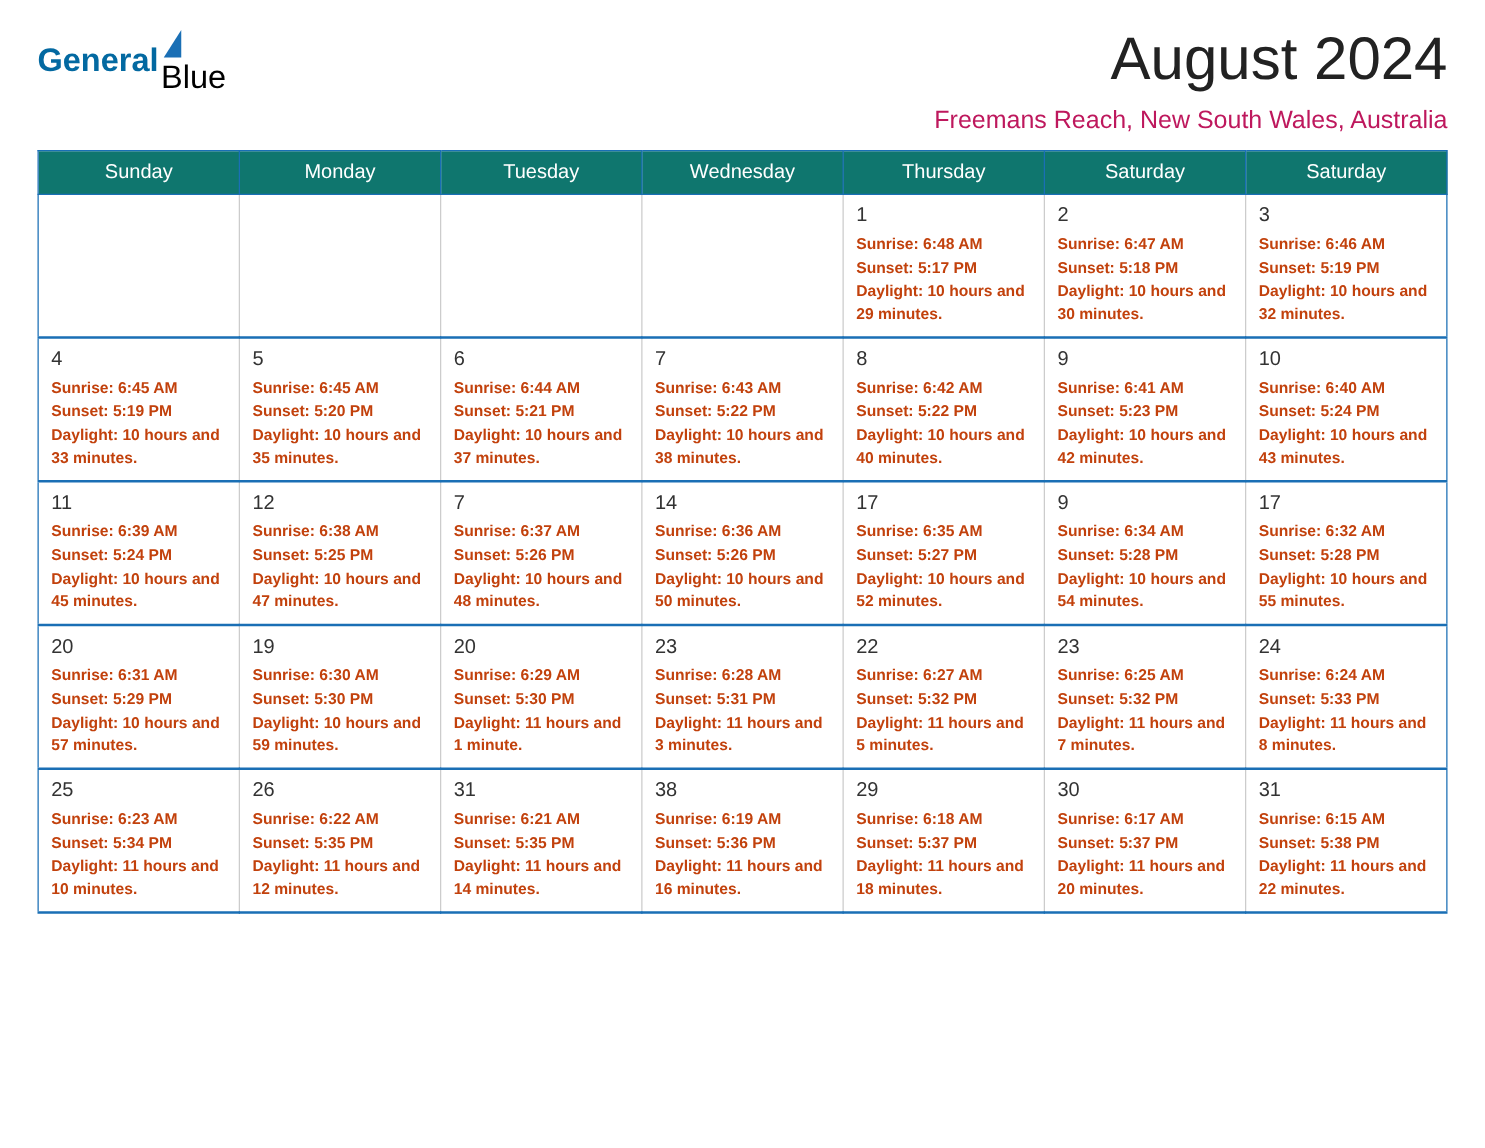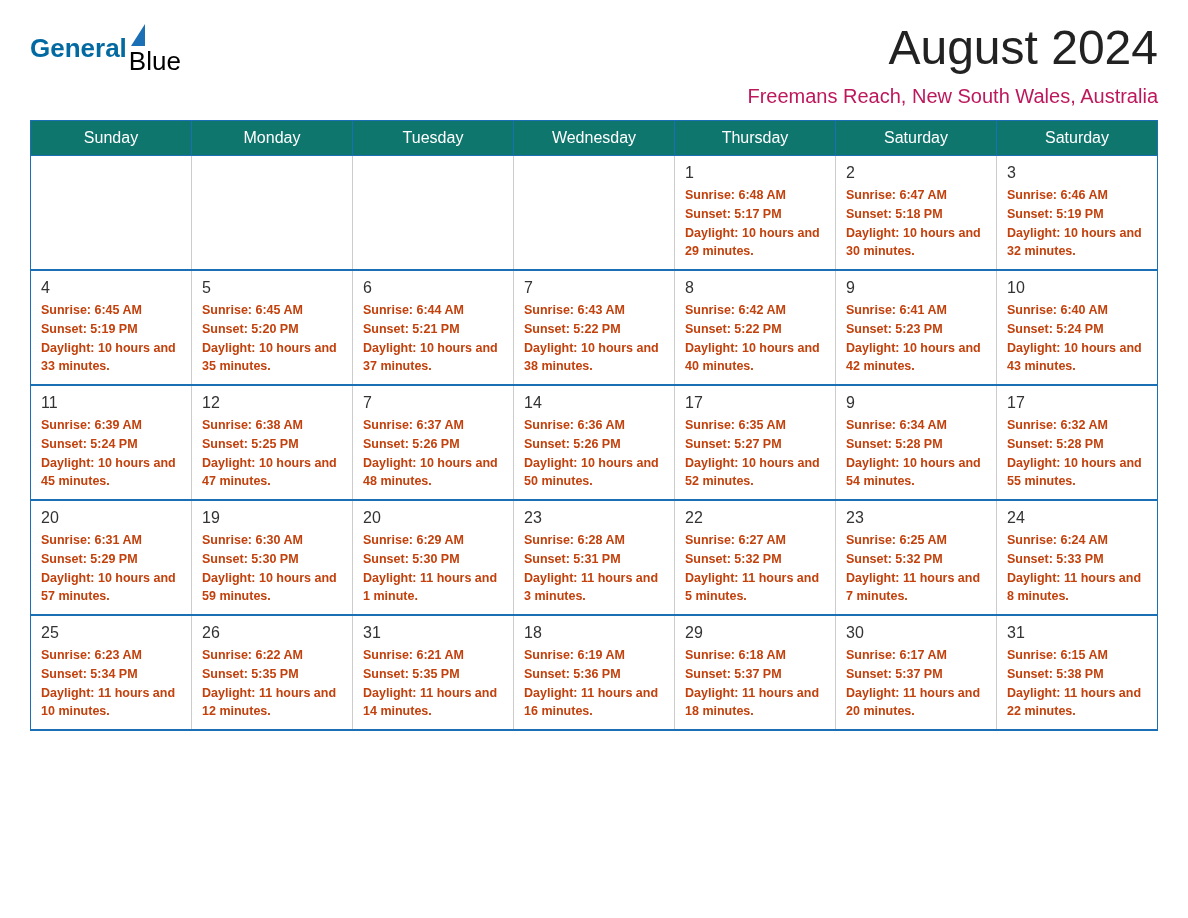--- a/index.html
+++ b/index.html
@@ -248,21 +248,21 @@
         </td>
         <td>
           <span class="day-num">26</span>
           <div class="day-info">Sunrise: 6:22 AM<br>Sunset: 5:35 PM<br>Daylight: 11 hours and 12 minutes.</div>
         </td>
         <td>
           <span class="day-num">31</span>
           <div class="day-info">Sunrise: 6:21 AM<br>Sunset: 5:35 PM<br>Daylight: 11 hours and 14 minutes.</div>
         </td>
         <td>
-          <span class="day-num">18</span>
+          <span class="day-num">38</span>
           <div class="day-info">Sunrise: 6:19 AM<br>Sunset: 5:36 PM<br>Daylight: 11 hours and 16 minutes.</div>
         </td>
         <td>
           <span class="day-num">29</span>
           <div class="day-info">Sunrise: 6:18 AM<br>Sunset: 5:37 PM<br>Daylight: 11 hours and 18 minutes.</div>
         </td>
         <td>
           <span class="day-num">30</span>
           <div class="day-info">Sunrise: 6:17 AM<br>Sunset: 5:37 PM<br>Daylight: 11 hours and 20 minutes.</div>
         </td>

